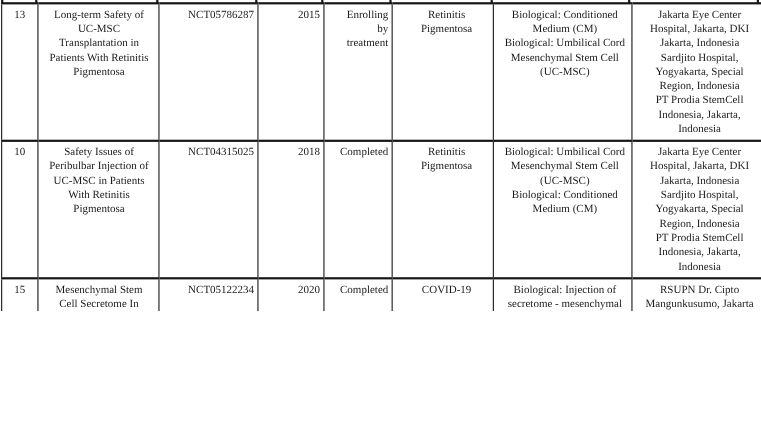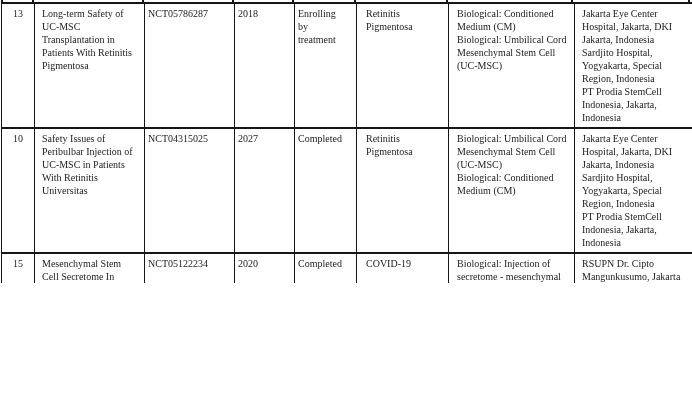--- a/index.html
+++ b/index.html
@@ -34,32 +34,33 @@
     border:1.5px solid #161616;
     border-top-width:2px;
     border-bottom-width:2px;
     vertical-align:top;
     font-size:10px;
     line-height:13px;
     padding:3px 6px 3px 7px;
     white-space:pre-line;
     overflow:hidden;
     word-wrap:break-word;
+    text-align:center;
   }
   col.w-no{width:33px;}
   col.w-title{width:110px;}
   col.w-nct{width:90px;}
   col.w-year{width:60px;}
   col.w-status{width:62px;}
   col.w-cond{width:92px;}
   col.w-interv{width:126px;}
   col.w-loc{width:119px;}
 
   td.c-no{text-align:center;padding-left:2px;padding-right:2px;}
-  td.c-nct,td.c-year,td.c-status{text-align:left;padding-left:3px;padding-right:3px;}
+  td.c-nct,td.c-year,td.c-status{text-align:right;padding-left:3px;padding-right:3px;}
   td.c-cond{padding-left:9px;padding-right:2px;font-family:Liberation Serif, serif;}
   td.c-interv{padding-left:8px;padding-right:4px;}
   td.c-loc{padding-left:7px;padding-right:3px;}
 
   tr:nth-child(1) td{height:86px;}
   tr:nth-child(2) td{height:87px;}
   tr:nth-child(3) td{height:108px;}
   tr:nth-child(4) td{height:58px;}
   tr:nth-child(5) td{height:56px;}
 </style>
@@ -89,37 +90,37 @@
       <col class="w-status">
         <col class="w-cond">
         <col class="w-interv">
         <col class="w-loc">
     </colgroup>
     <tbody>
       <tr>
         <td class="c-no">13</td>
         <td class="c-title">Long-term Safety of UC-MSC Transplantation in Patients With Retinitis Pigmentosa</td>
         <td class="c-nct">NCT05786287</td>
-        <td class="c-year">2018</td>
+        <td class="c-year">2015</td>
         <td class="c-status">Enrolling
 by
 treatment</td>
         <td class="c-cond">Retinitis
 Pigmentosa</td>
         <td class="c-interv">Biological: Conditioned Medium (CM)
 Biological: Umbilical Cord Mesenchymal Stem Cell (UC-MSC)</td>
         <td class="c-loc">Jakarta Eye Center Hospital, Jakarta, DKI Jakarta, Indonesia
 Sardjito Hospital, Yogyakarta, Special Region, Indonesia
 PT Prodia StemCell Indonesia, Jakarta, Indonesia</td>
       </tr>
       <tr>
         <td class="c-no">10</td>
-        <td class="c-title">Safety Issues of Peribulbar Injection of UC-MSC in Patients With Retinitis Universitas</td>
+        <td class="c-title">Safety Issues of Peribulbar Injection of UC-MSC in Patients With Retinitis Pigmentosa</td>
         <td class="c-nct">NCT04315025</td>
-        <td class="c-year">2027</td>
+        <td class="c-year">2018</td>
         <td class="c-status">Completed</td>
         <td class="c-cond">Retinitis
 Pigmentosa</td>
         <td class="c-interv">Biological: Umbilical Cord Mesenchymal Stem Cell (UC-MSC)
 Biological: Conditioned Medium (CM)</td>
         <td class="c-loc">Jakarta Eye Center Hospital, Jakarta, DKI Jakarta, Indonesia
 Sardjito Hospital, Yogyakarta, Special Region, Indonesia
 PT Prodia StemCell Indonesia, Jakarta, Indonesia</td>
       </tr>
       <tr>

